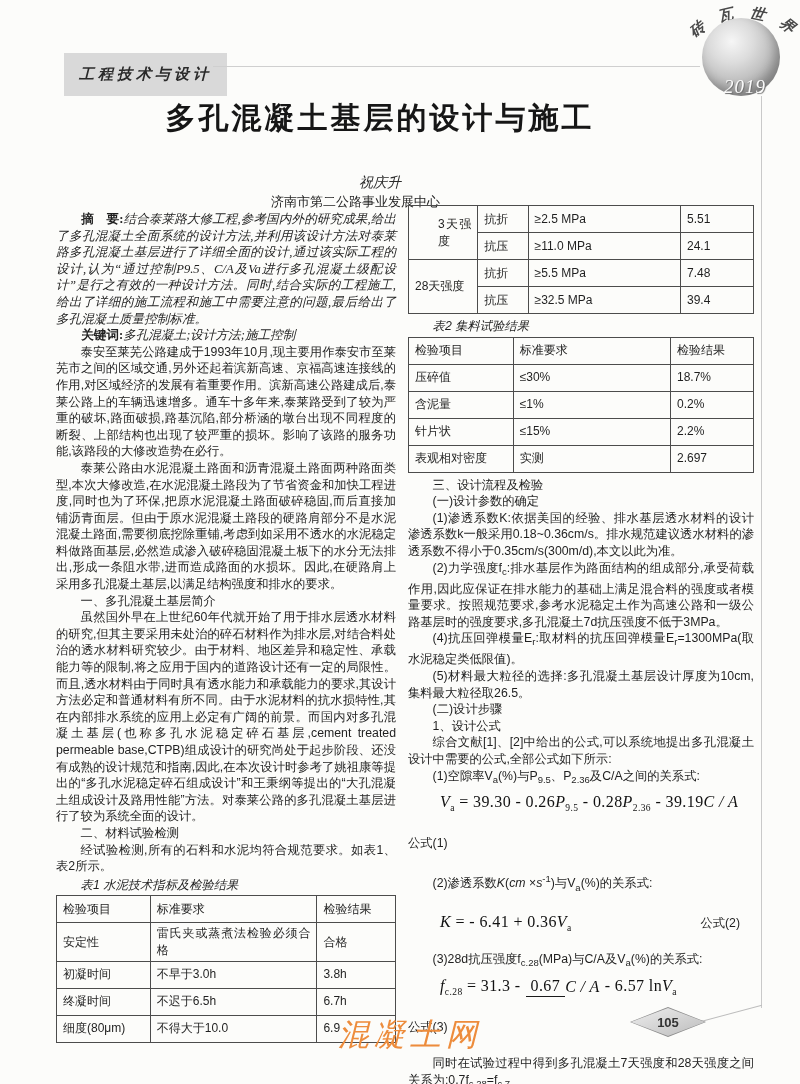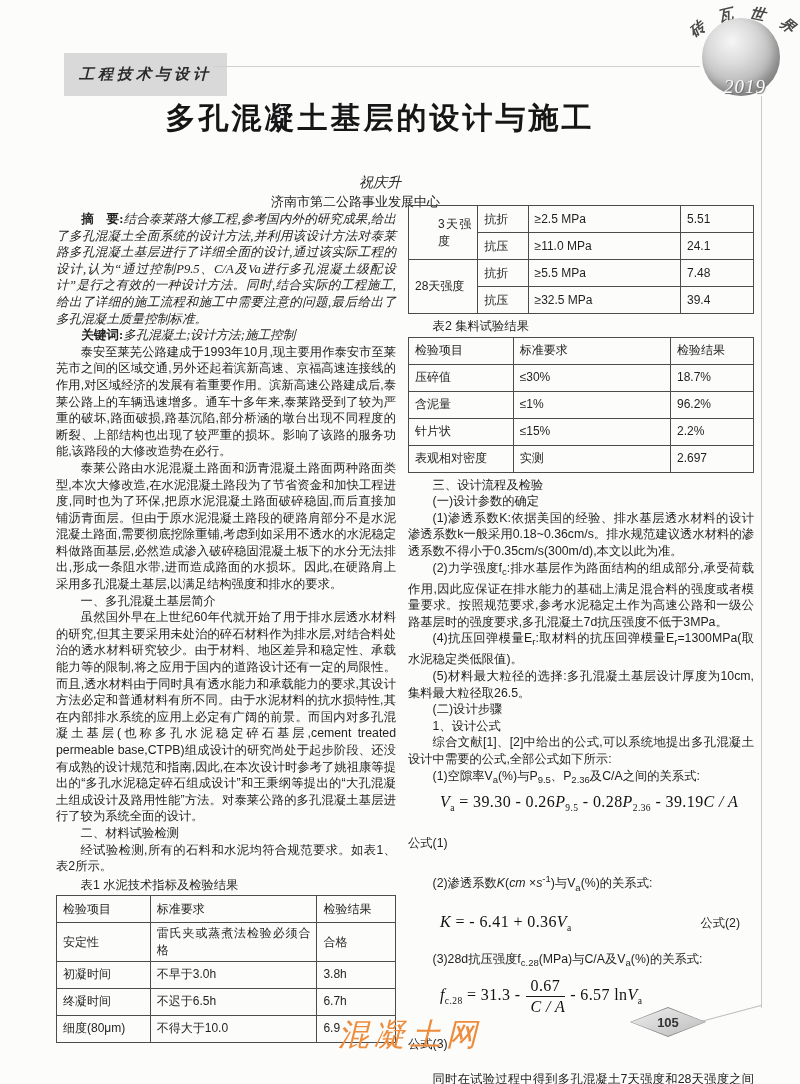--- a/index.html
+++ b/index.html
@@ -41,39 +41,39 @@
     font-size:14px;font-style:italic;color:#2a2a2a;font-family:"Liberation Serif","DejaVu Serif",serif;}
   .affil{position:absolute;left:0;width:711px;top:193px;text-align:center;font-size:13px;color:#232323;}
   
   .col{position:absolute;font-size:12.3px;line-height:16.6px;text-align:justify;}
   .col-left{left:56px;top:211px;width:340px;}
   .col-right{left:408px;top:203px;width:346px;}
   p{margin:0;text-indent:2em;}
   .kaiti{font-style:italic;font-family:"Liberation Serif","DejaVu Serif",serif;font-size:12.6px;}
   .blabel{font-weight:bold;font-style:normal;}
   .hd{font-weight:normal;text-indent:2em;margin:0;}
-  .tcap{text-indent:2em;margin:2px 0 1px;}
+  .tcap{text-indent:2em;margin:2px 0 1px;font-style:italic;}
   
   table{width:100%;border-collapse:collapse;margin:2px 0 4px;table-layout:fixed;}
   td{border:1px solid #4c4c4c;padding:2px 6px;font-size:12px;vertical-align:middle;
      height:22px;overflow:hidden;white-space:nowrap;}
   td.wrap{white-space:normal;}
   .t1 .c0{width:27%;} .t1 .c1{width:51%;} .t1 .c2{width:22%;}
   .ts .c0{width:14%;padding-left:29px;} .ts .c1{width:14%;} .ts .c2{width:50%;} .ts .c3{width:22%;}
   .t2 .c0{width:30%;} .t2 .c1{width:47%;} .t2 .c2{width:23%;}
   
   .formula{
     font-family:"Liberation Serif","DejaVu Serif",serif;font-size:16px;
     margin:5px 0 2px;padding-left:2em;text-indent:0;letter-spacing:.4px;color:#111;
   }
   .formula sub,.ftext sub{font-size:9.5px;}
   .formula sup,.ftext sup{font-size:9.5px;}
   .eqlabel{text-indent:0;margin:19px 0;}
   .eqrow{display:flex;align-items:center;justify-content:space-between;padding-right:14px;}
-  .frac{display:inline-flex;flex-direction:column;text-align:right;vertical-align:middle;margin:0 5px;line-height:1.15;}
+  .frac{display:inline-flex;flex-direction:row;text-align:left;vertical-align:middle;margin:0 5px;line-height:1.15;}
   .frac .num{border-bottom:1.2px solid #1a1a1a;padding:0 5px 1px;}
   .frac .den{padding-top:1px;}
   
   .watermark{position:absolute;left:338px;top:1014px;font-size:31px;letter-spacing:5px;font-weight:500;}
   .pn-connector{position:absolute;left:701px;top:1021px;width:63px;height:1px;background:#bdbdbd;
     transform:rotate(-15deg);transform-origin:left center;}
   .pn-diamond{position:absolute;left:630px;top:1007px;width:76px;height:30px;}
   .pn-outer{position:absolute;inset:0;background:#8b8b8b;
     clip-path:polygon(50% 0,100% 50%,50% 100%,0 50%);}
   .pn-inner{position:absolute;inset:1px;background:linear-gradient(160deg,#eeeeee,#bcbcbc);
@@ -182,21 +182,21 @@
       <td class="c2">检验结果</td>
     </tr>
     <tr>
       <td>压碎值</td>
       <td>≤30%</td>
       <td>18.7%</td>
     </tr>
     <tr>
       <td>含泥量</td>
       <td>≤1%</td>
-      <td>96.2%</td>
+      <td>0.2%</td>
     </tr>
     <tr>
       <td>针片状</td>
       <td>≤15%</td>
       <td>2.2%</td>
     </tr>
     <tr>
       <td>表观相对密度</td>
       <td>实测</td>
       <td>2.697</td>

